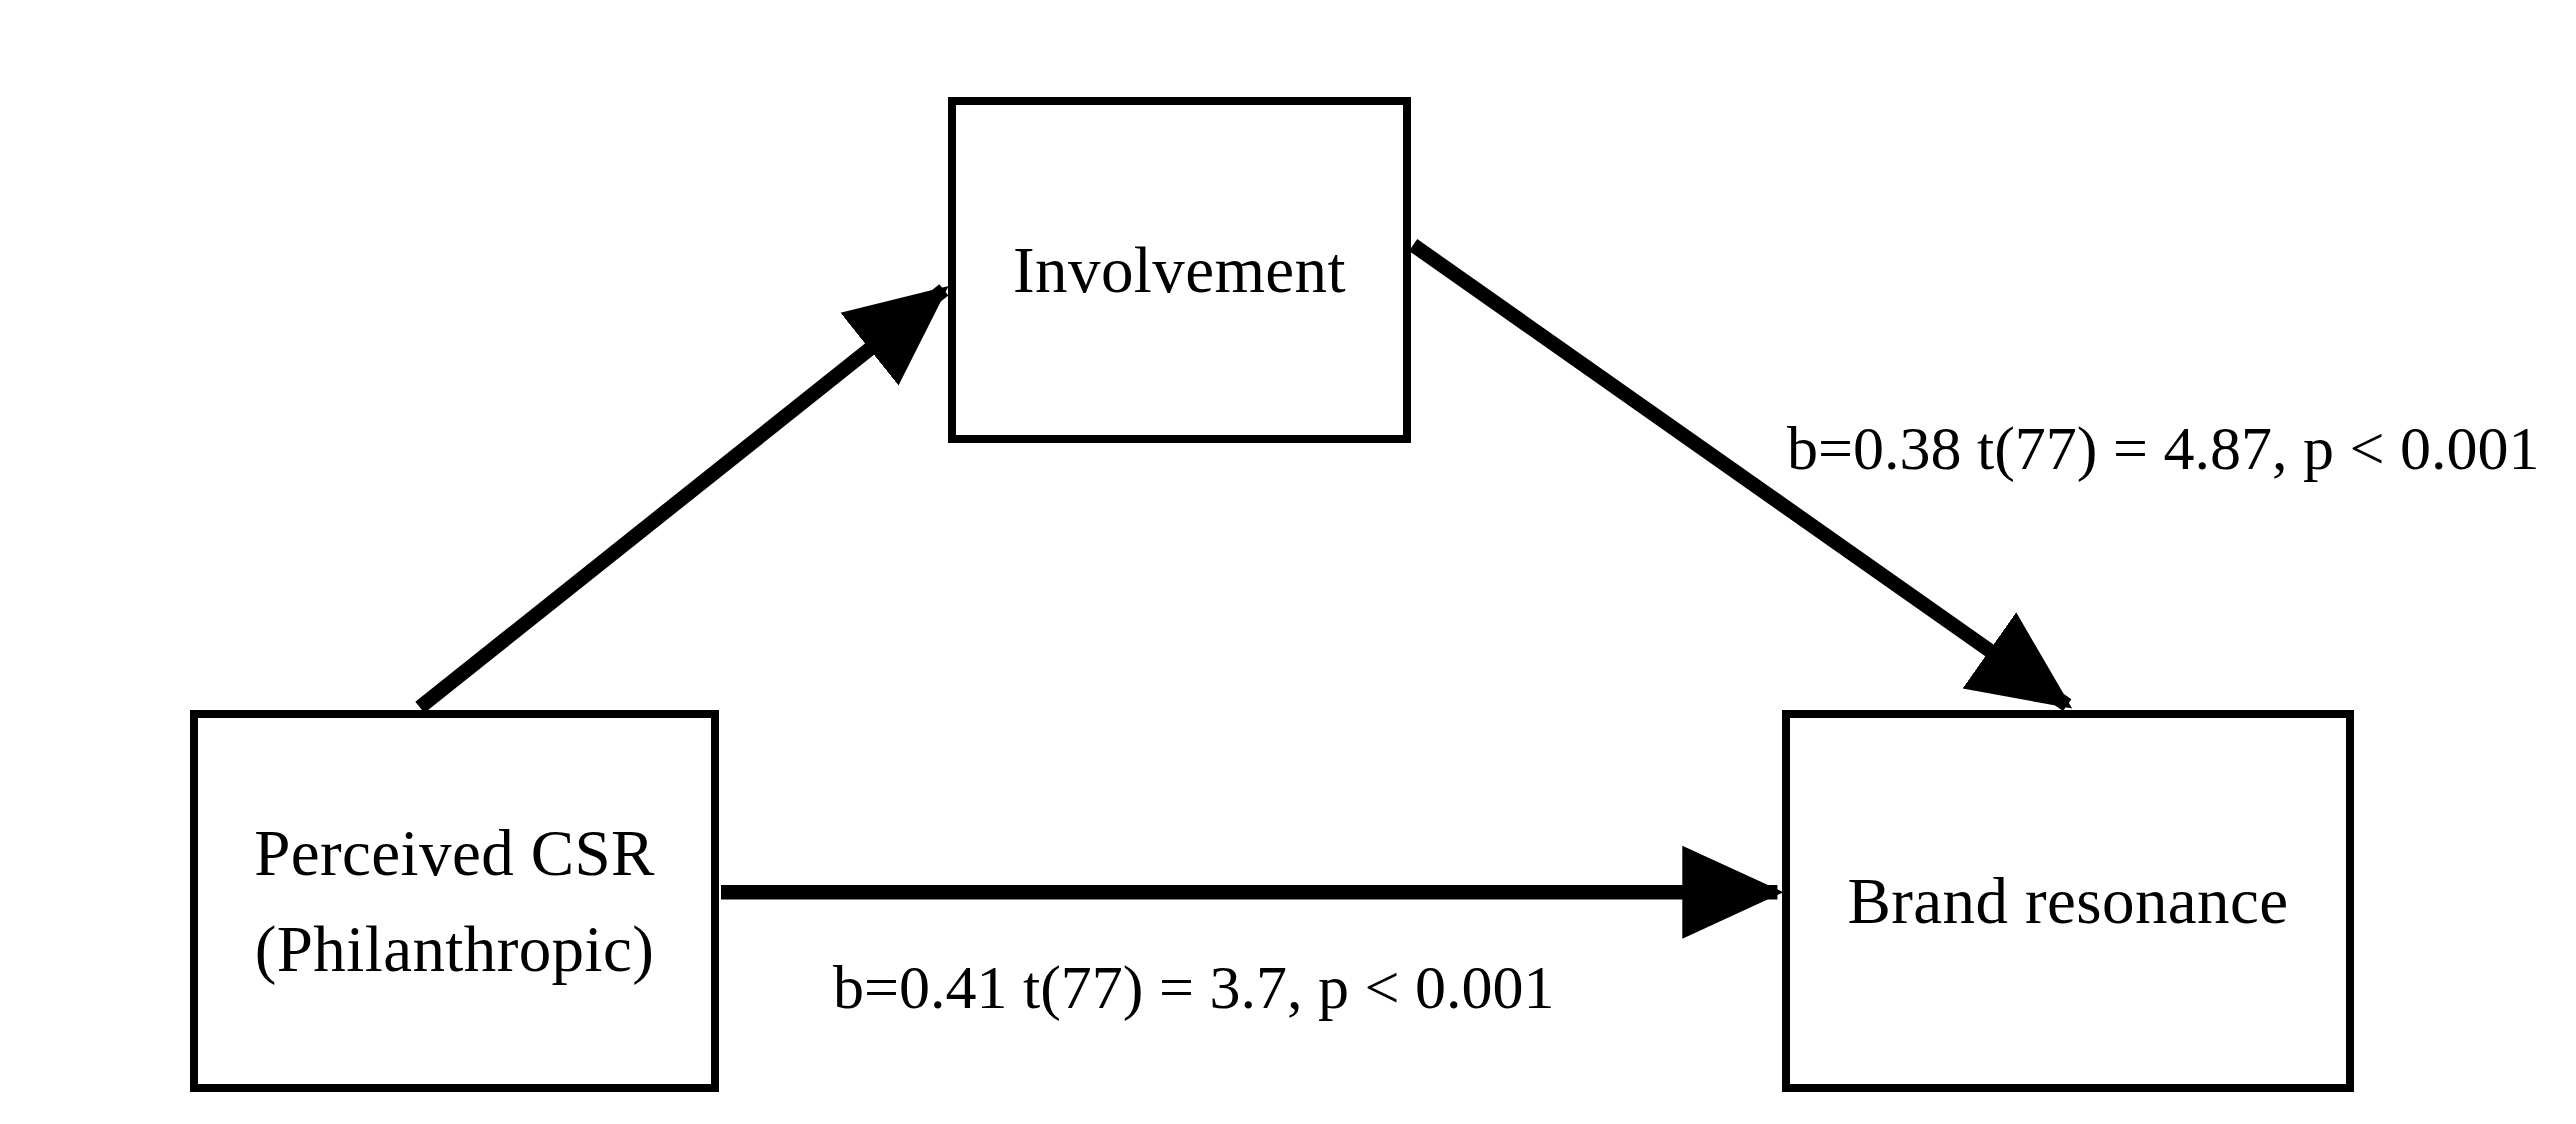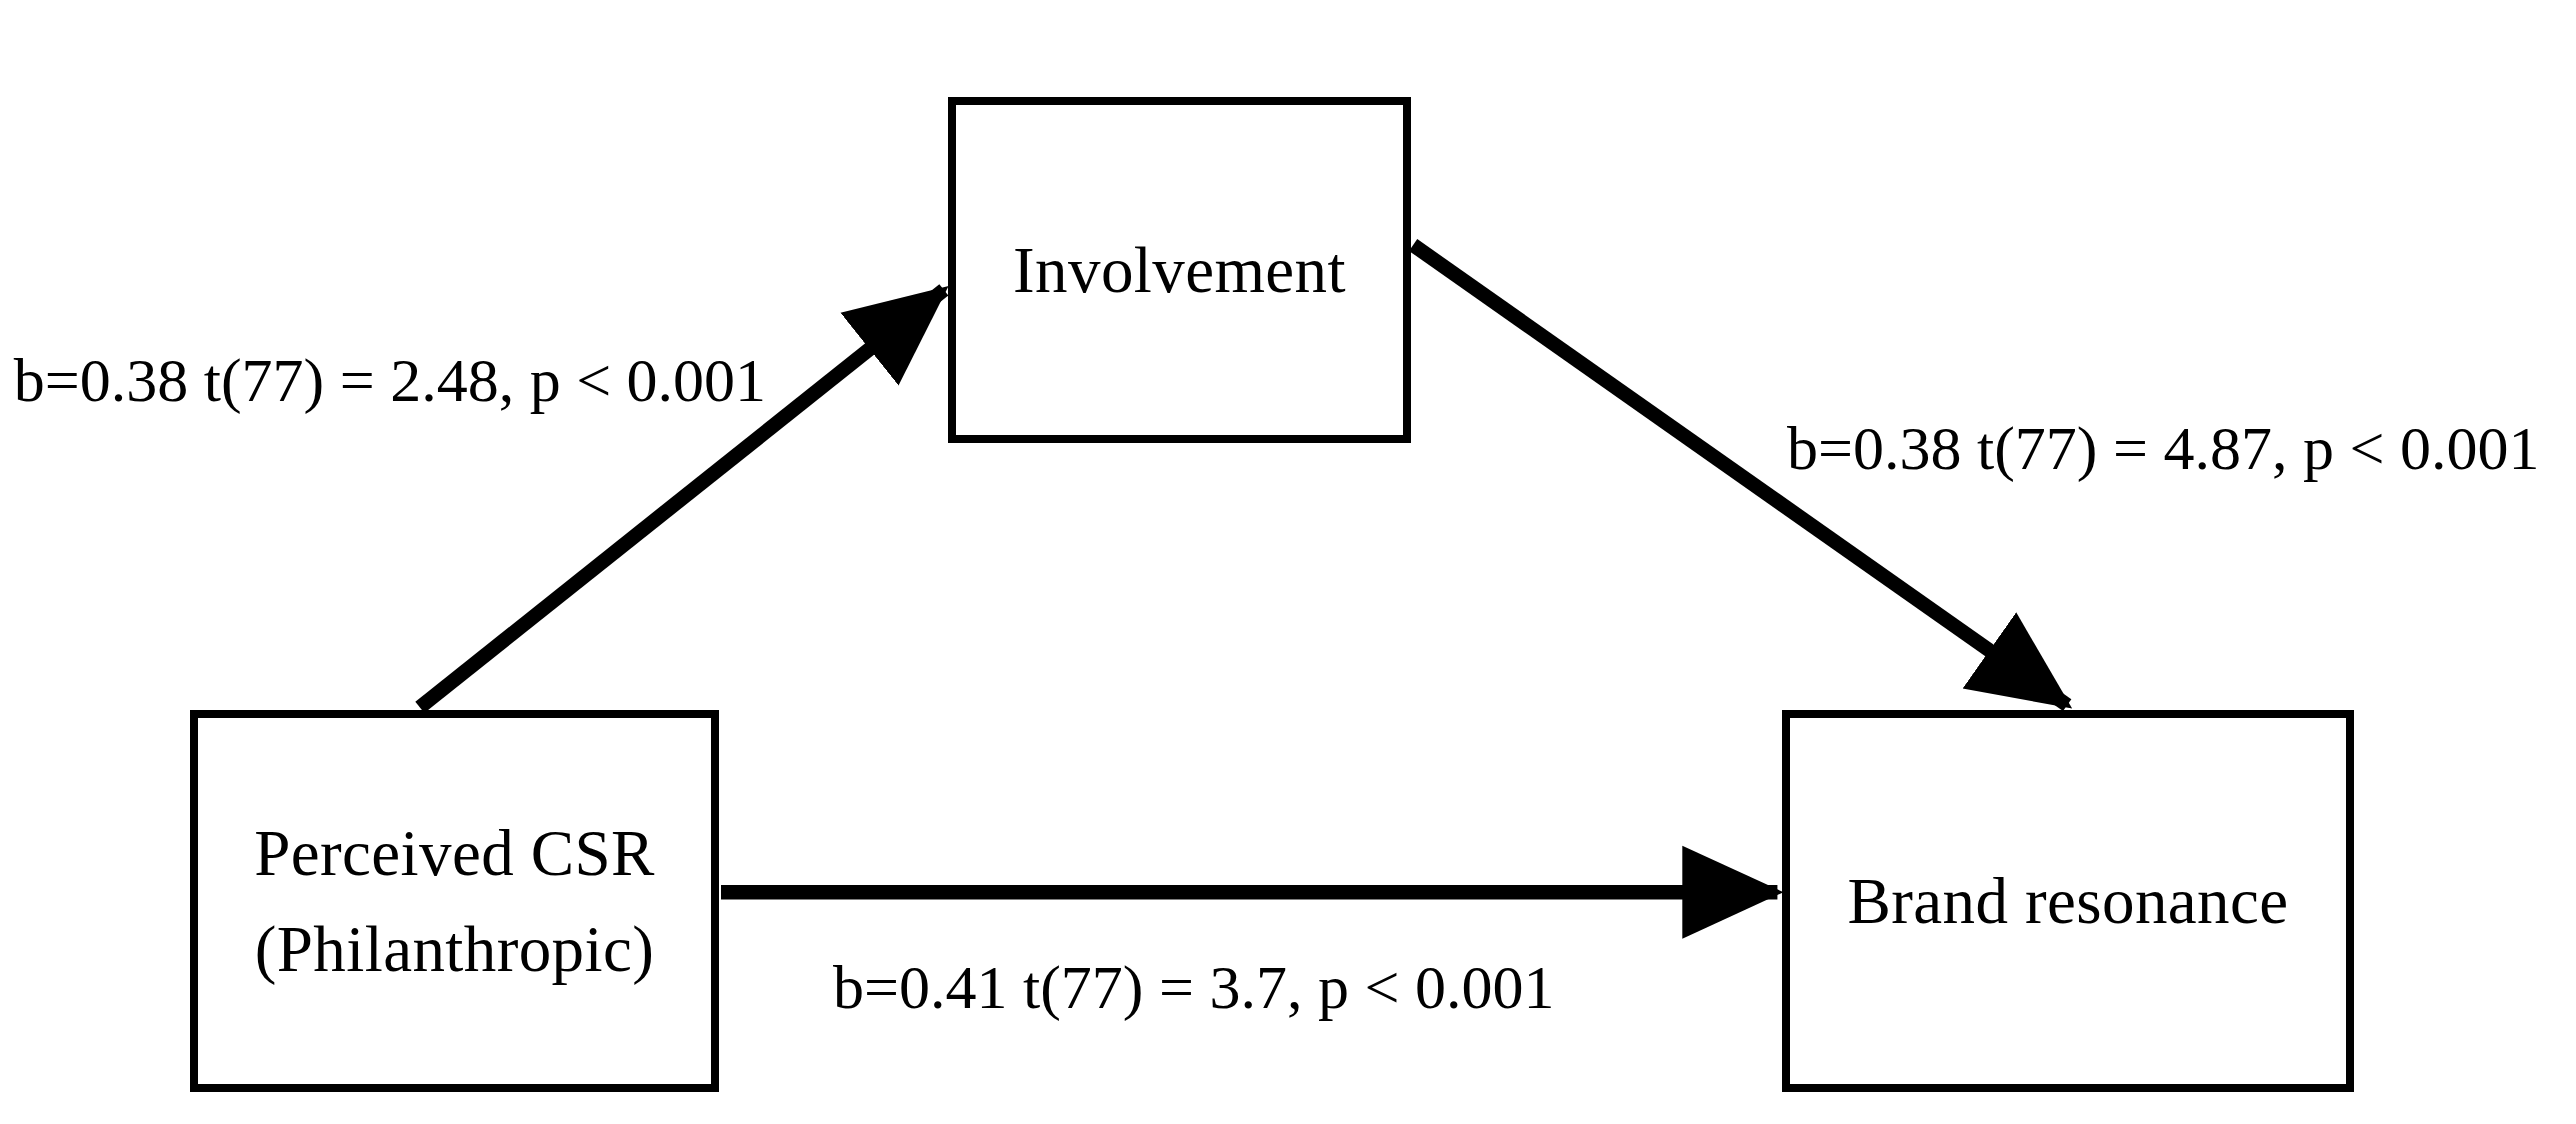--- a/index.html
+++ b/index.html
@@ -108,20 +108,19 @@
 
   <div class="node-box" id="node-perceived-csr">
     <span class="node-label">Perceived CSR</span>
     <span class="node-label">(Philanthropic)</span>
   </div>
 
   <div class="node-box" id="node-brand-resonance">
     <span class="node-label">Brand resonance</span>
   </div>
 
-  <div class="edge-label" id="label-a-path">b=0.38 t(77) = 2.48, p &lt; 0.001</div>
 
   <div class="edge-label" id="label-b-path">b=0.38 t(77) = 4.87, p &lt; 0.001</div>
 
   <div class="edge-label" id="label-c-path">b=0.41 t(77) = 3.7, p &lt; 0.001</div>
 
 </div>
 
 
 </body></html>

